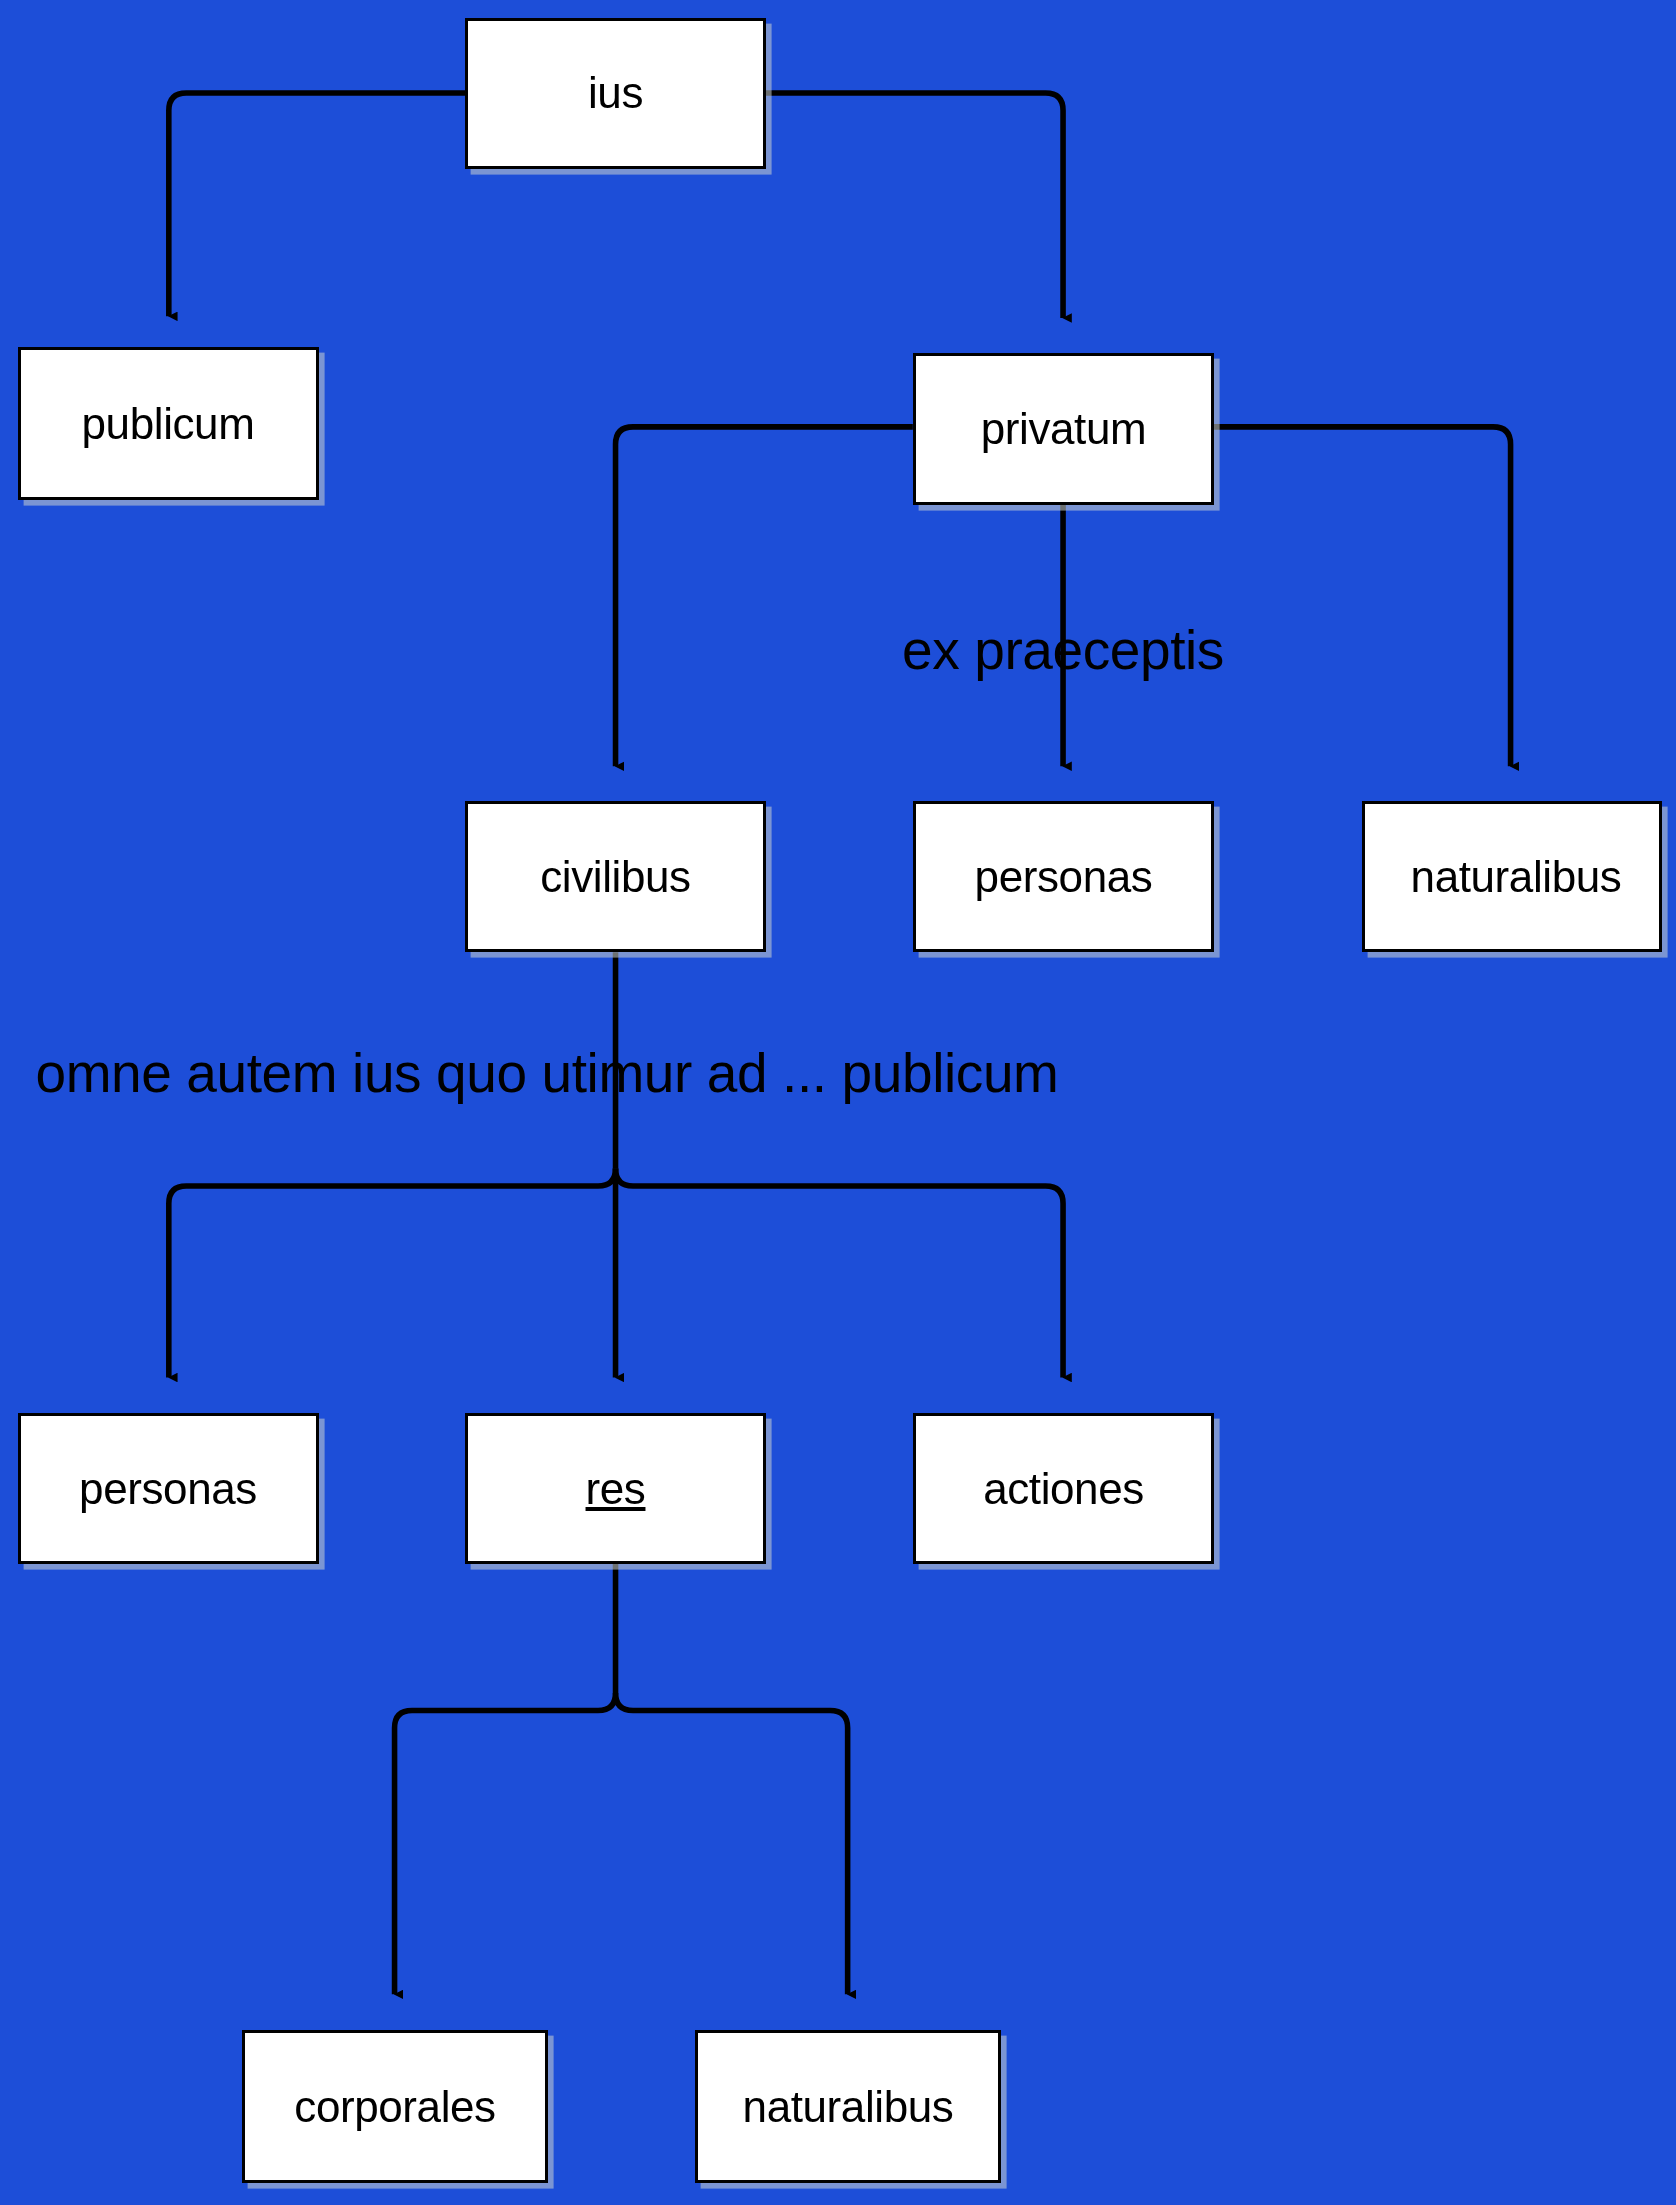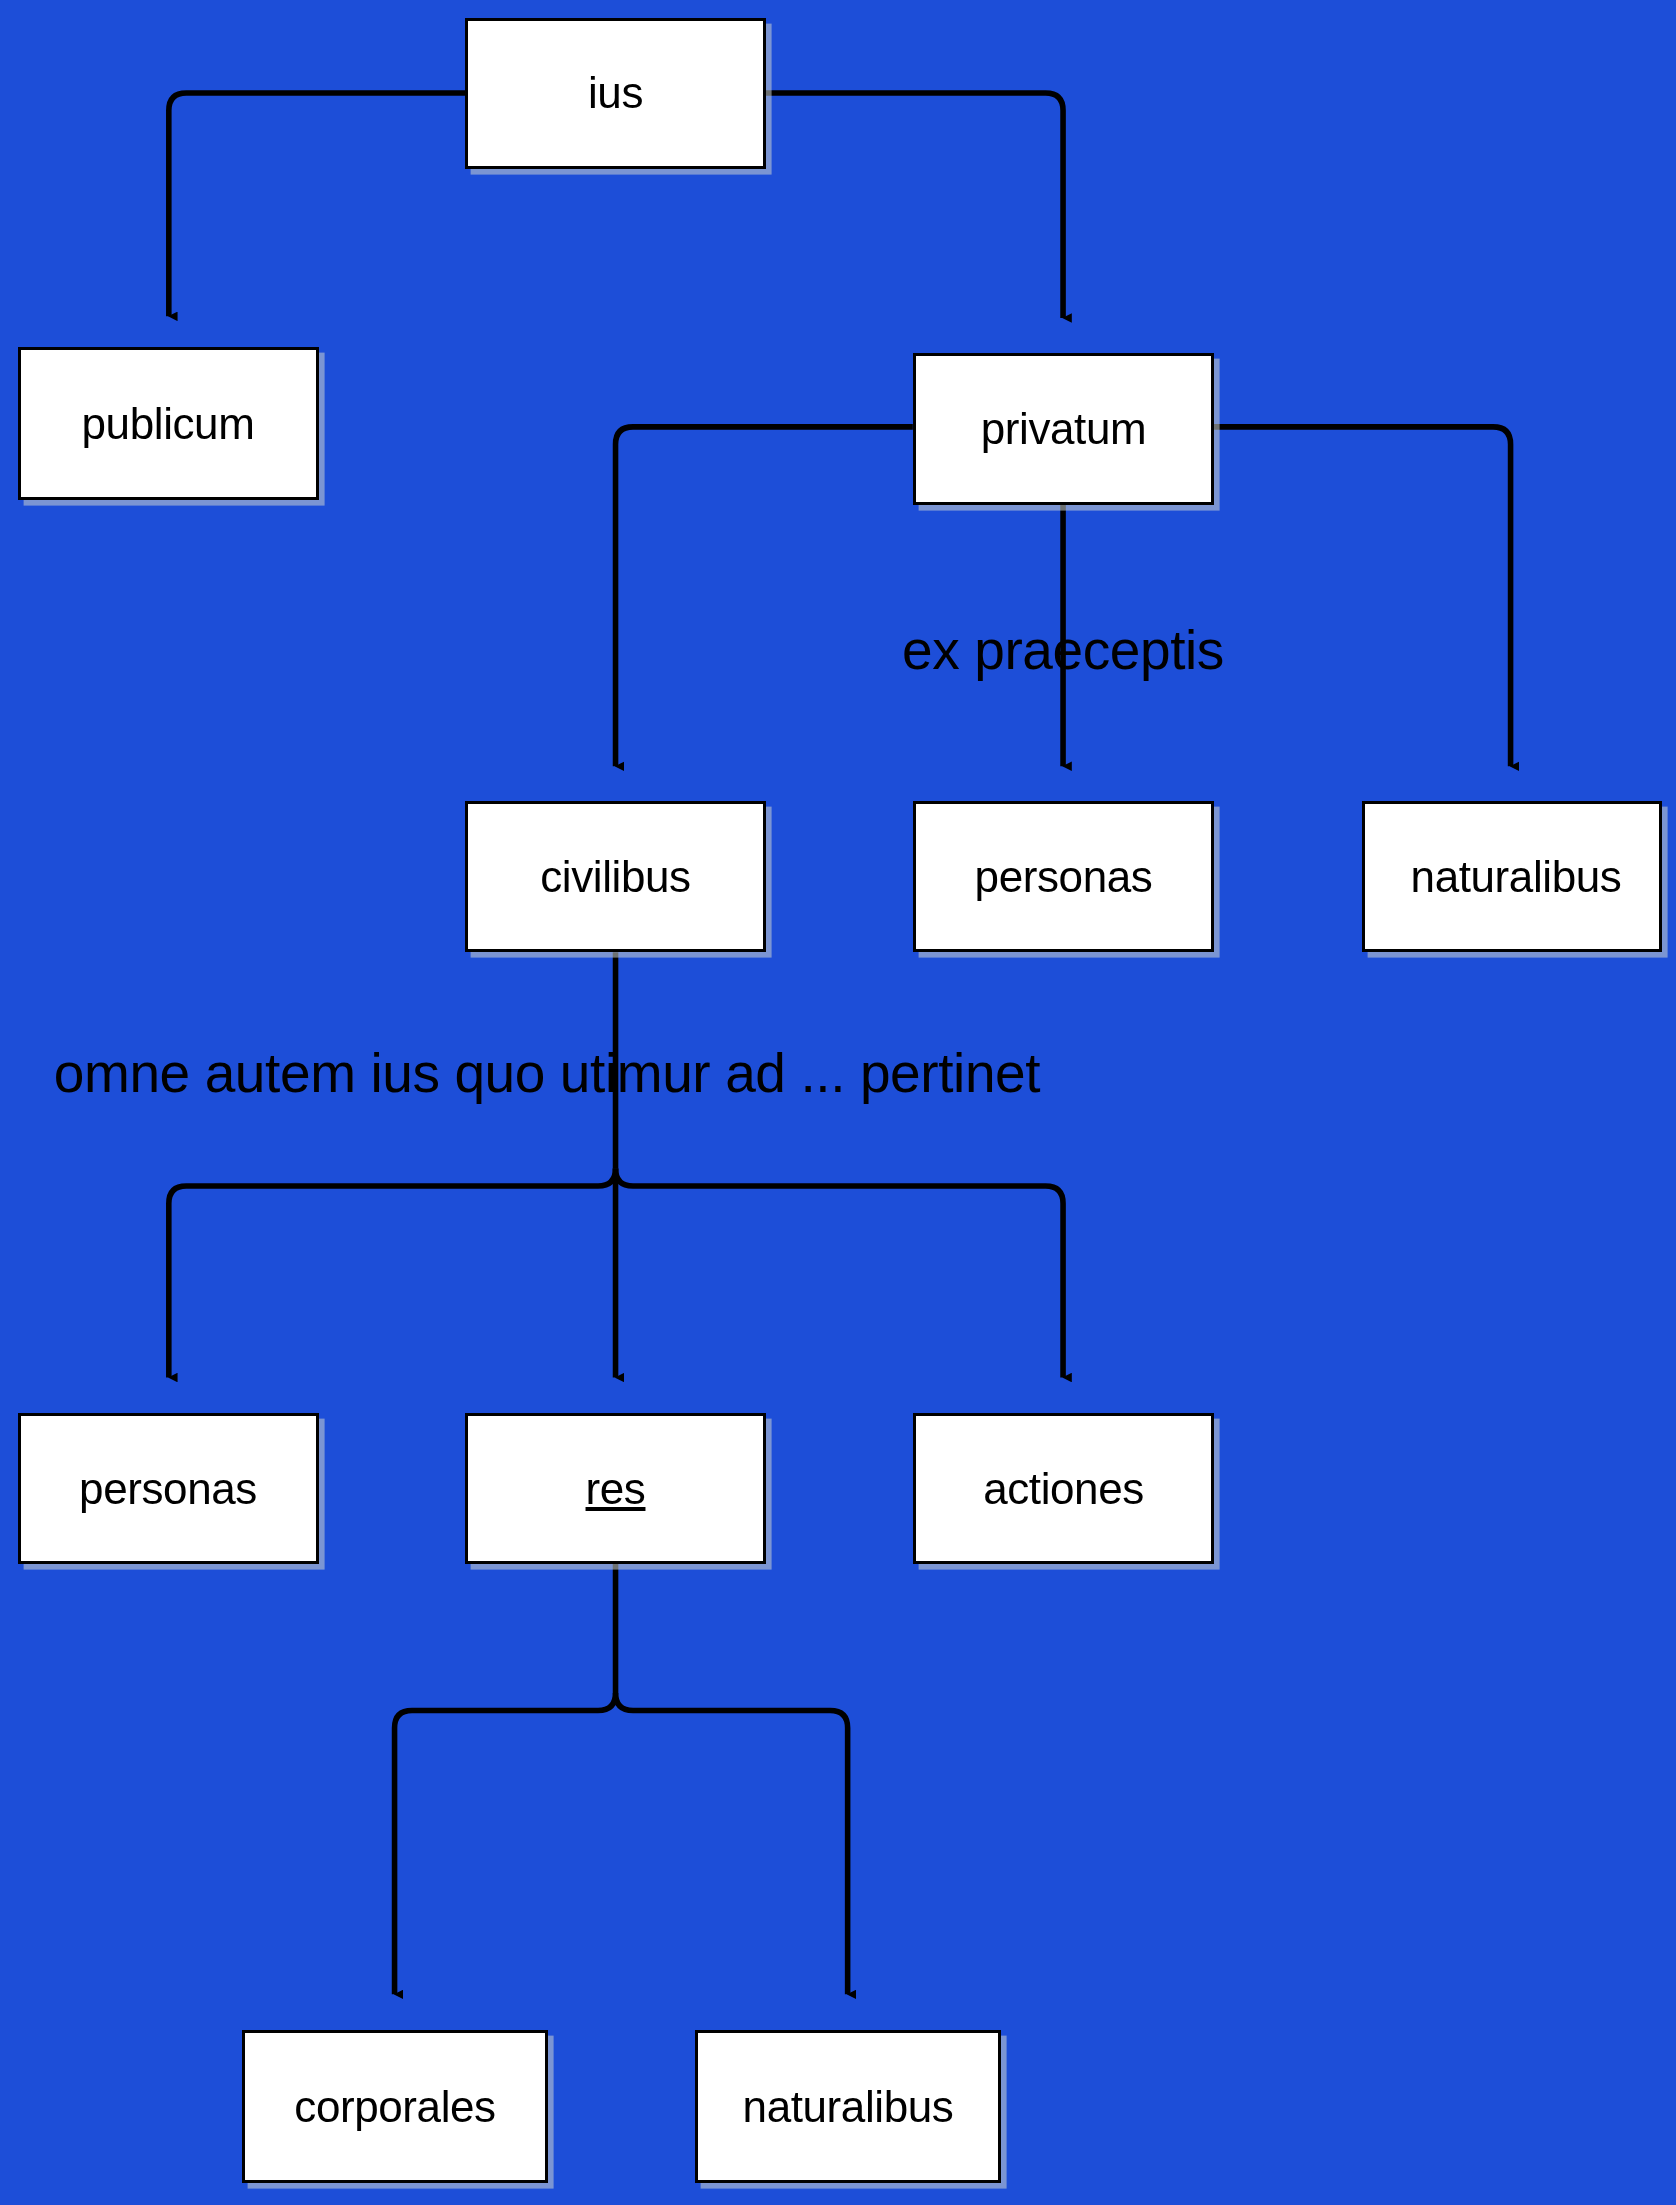--- a/index.html
+++ b/index.html
@@ -128,16 +128,16 @@
   <div class="node-box" id="node-corporales" style="left:242px; top:2030px; width:306px; height:153px;">
     <span class="node-label">corporales</span>
   </div>
 
   <div class="node-box" id="node-incorporales" style="left:695px; top:2030px; width:306px; height:153px;">
     <span class="node-label">naturalibus</span>
   </div>
 
   <div class="edge-label" style="left:1063px; top:650px;">ex praeceptis</div>
 
-  <div class="edge-label" style="left:547px; top:1073px;">omne autem ius quo utimur ad ... pertinet</div>
+  <div class="edge-label" style="left:547px; top:1073px;">omne autem ius quo utimur ad ... publicum</div>
 
 </div>
 
 
 </body></html>

